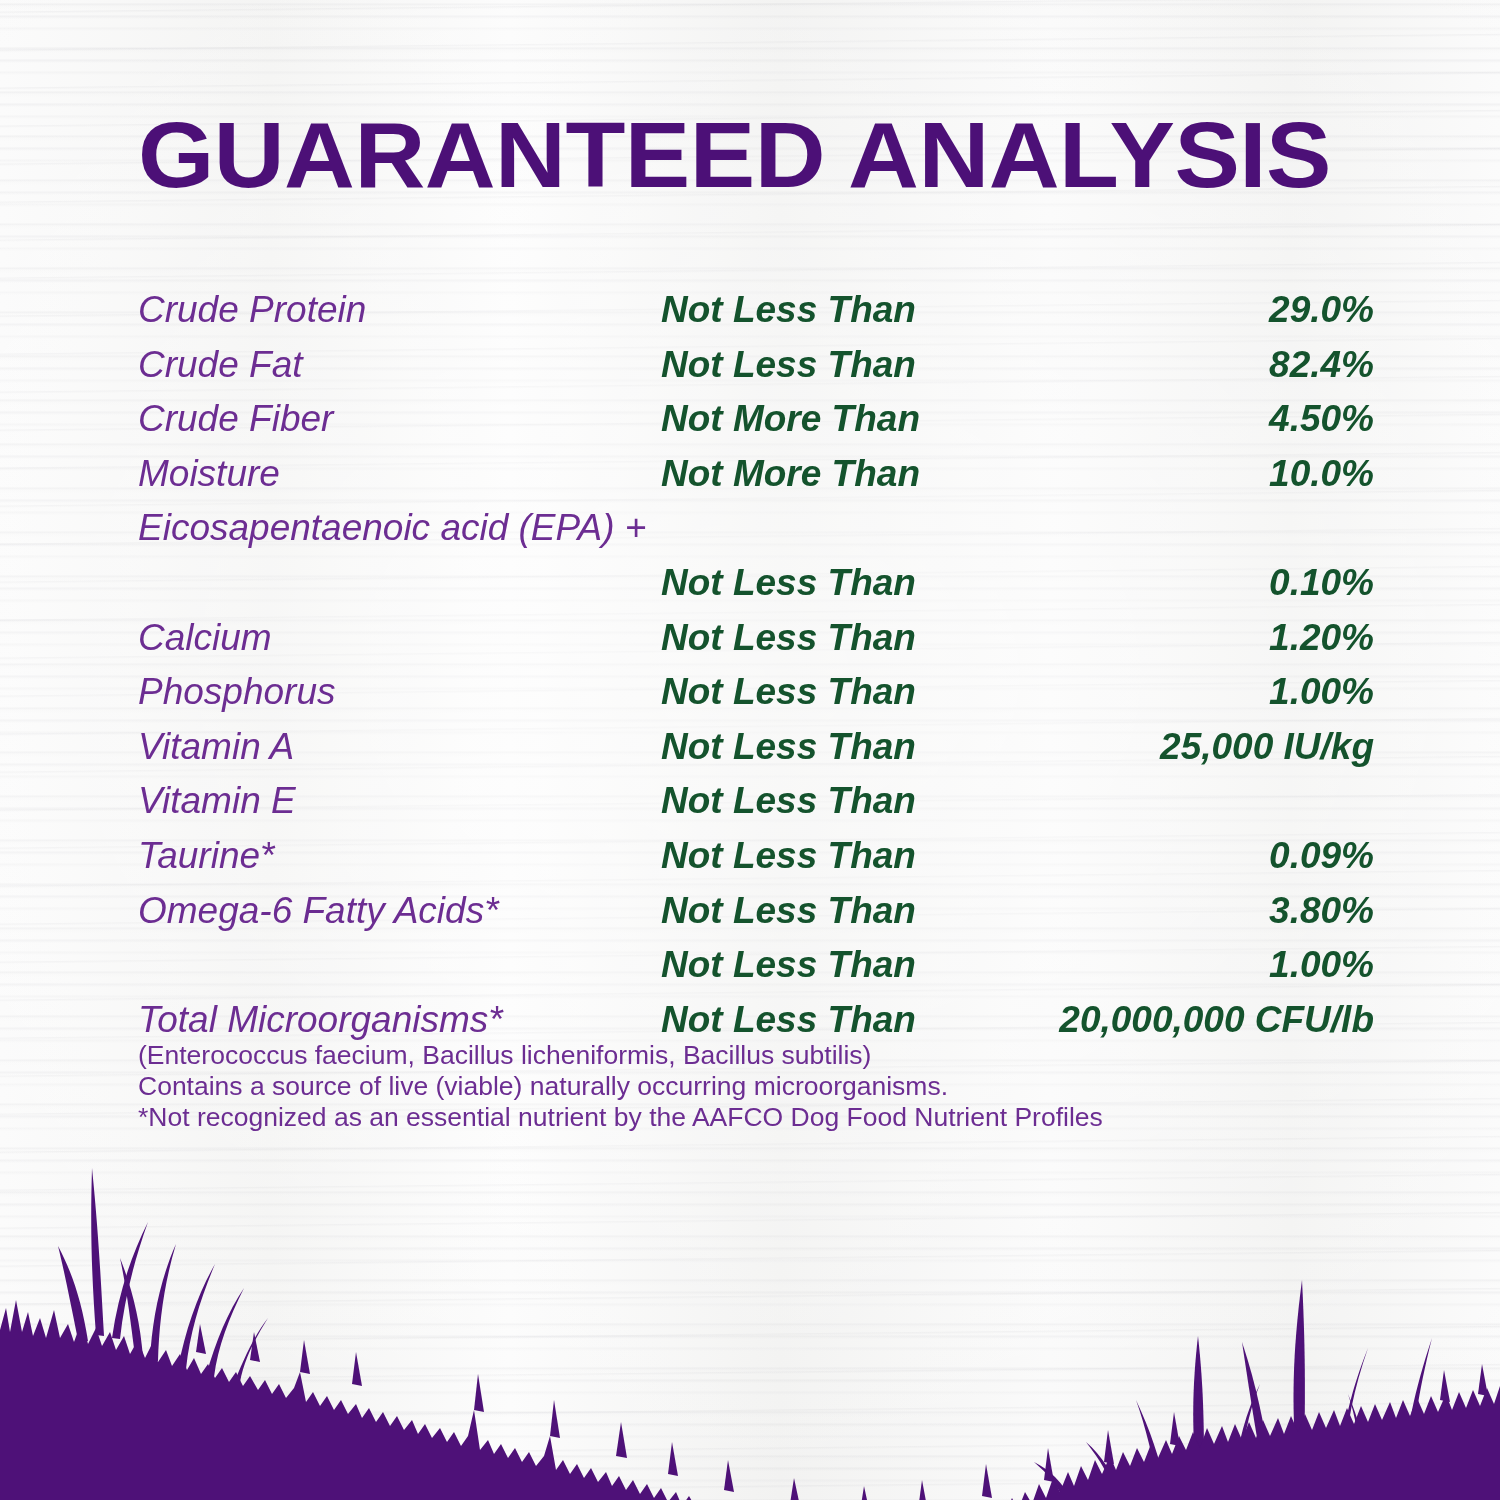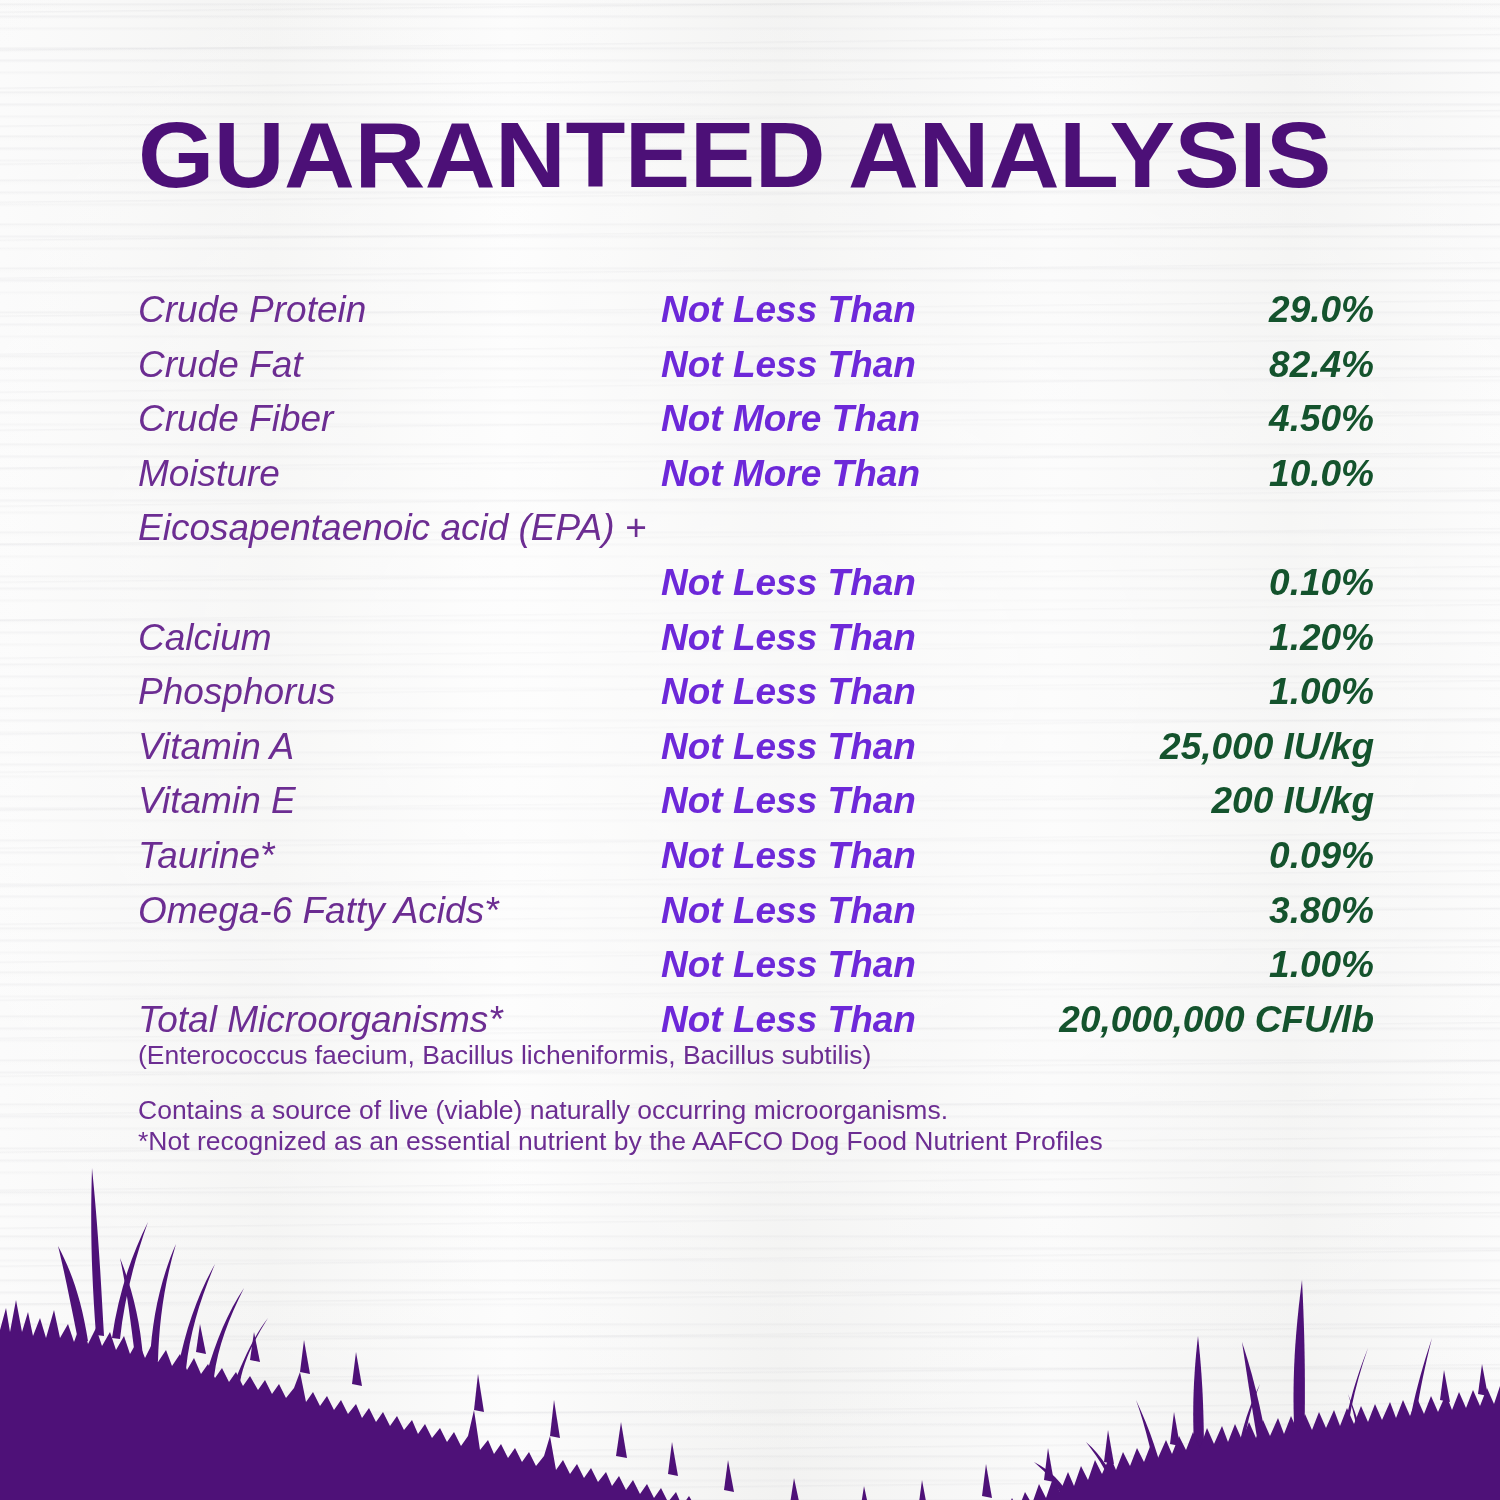--- a/index.html
+++ b/index.html
@@ -114,21 +114,21 @@
     line-height:54.6px;
   }
   .nutrient .line1{
     display:block;
     line-height:54.6px;
   }
   .qualifier{
     position:absolute;
     left:523px;
     top:0;
-    color:#6d28d9;
+    color:#14532d;
     font-size:37px;
     font-weight:bold;
     line-height:54.6px;
     white-space:nowrap;
   }
   .row.tall .qualifier{ top:54.6px; }
   .value{
     position:absolute;
     right:0;
     top:0;
@@ -148,21 +148,21 @@
     left:138px;
     top:1040px;
     width:1250px;
     color:#6C2D92;
   }
   .fn{
     font-size:26.5px;
     line-height:31px;
     white-space:nowrap;
   }
-  #fn-strains{ margin-bottom:24px; }
+  #fn-strains{ }
 
   
   #grass{
     position:absolute;
     left:0;
     bottom:0;
     width:1500px;
     height:340px;
     z-index:4;
   }
@@ -226,21 +226,20 @@
 
     <div class="row">
       <span class="nutrient">Vitamin A</span>
       <span class="qualifier">Not Less Than</span>
       <span class="value">25,000 IU/kg</span>
     </div>
 
     <div class="row">
       <span class="nutrient">Vitamin E</span>
       <span class="qualifier">Not Less Than</span>
-      <span class="value">200 IU/kg</span>
     </div>
 
     <div class="row">
       <span class="nutrient">Taurine*</span>
       <span class="qualifier">Not Less Than</span>
       <span class="value">0.09%</span>
     </div>
 
     <div class="row">
       <span class="nutrient">Omega-6 Fatty Acids*</span>

